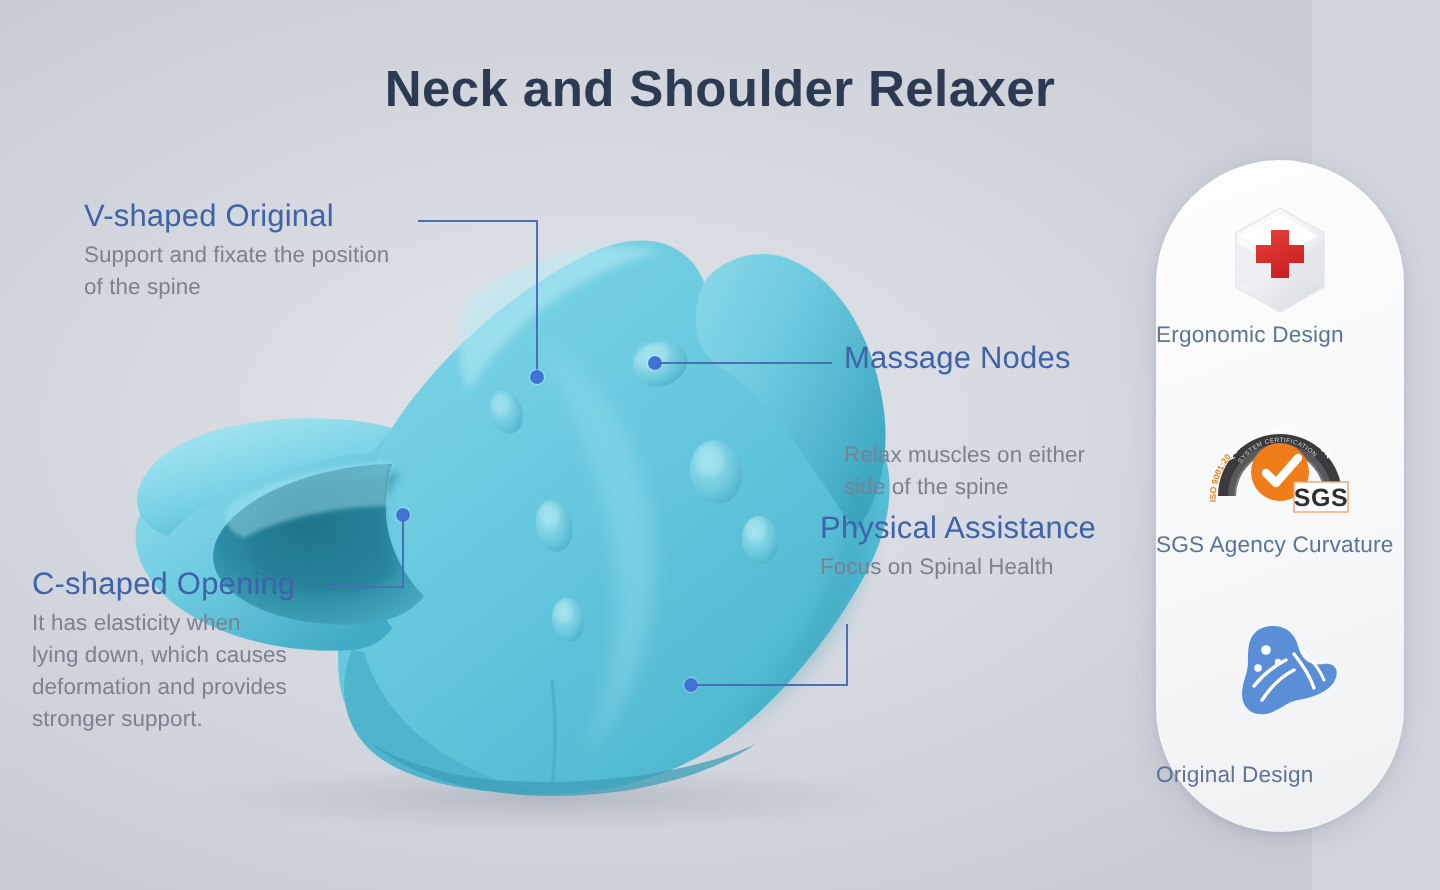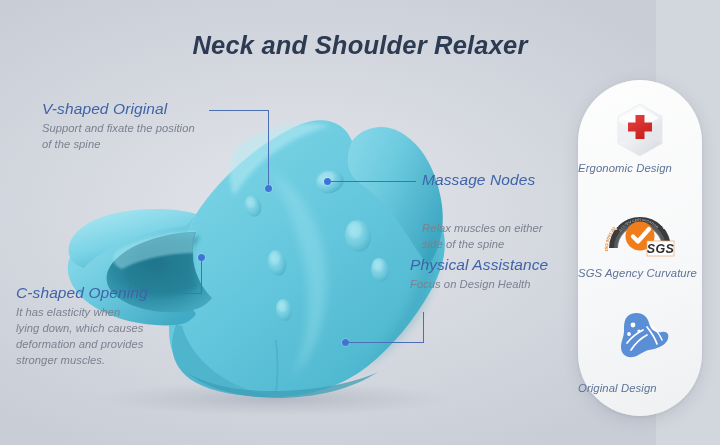--- a/index.html
+++ b/index.html
@@ -5,21 +5,20 @@
   * { margin:0; padding:0; box-sizing:border-box; }
   body {
     width:720px; height:445px; overflow:hidden;
     font-family:"Liberation Sans", sans-serif;
     background:#d2d6dd;
   }
   #stage {
     position:relative; width:656px; height:445px;
     background:
       radial-gradient(ellipse 70% 60% at 46% 48%, #e2e5ea 0%, #d7dae1 45%, #cfd3db 75%, #c9cdd6 100%);
-    font-style: italic;
   }
   
   .title {
     position:absolute; top:31px; left:0; width:720px;
     text-align:center; font-size:25.5px; font-weight:700;
     letter-spacing:.2px; color:#2c3a52;
   }
   
   .callout { position:absolute; }
   .callout .ttl {
@@ -243,31 +242,31 @@
   <div class="lead h" style="left:348px; top:342px; width:76px;"></div>
   <div class="lead v" style="left:423px; top:312px; height:31px;"></div>
 
   <div class="callout" id="co-v">
     <div class="ttl">V-shaped Original</div>
     <div class="desc" style="max-width:158px;">Support and fixate the position of the spine</div>
   </div>
 
   <div class="callout" id="co-c">
     <div class="ttl">C-shaped Opening</div>
-    <div class="desc" style="max-width:128px;">It has elasticity when lying down, which causes deformation and provides stronger muscles.</div>
+    <div class="desc" style="max-width:128px;">It has elasticity when lying down, which causes deformation and provides stronger support.</div>
   </div>
 
   <div class="callout" id="co-nodes">
     <div class="ttl">Massage Nodes</div>
     <div class="desc" style="max-width:140px;margin-top:33px;">Relax muscles on either side of the spine</div>
   </div>
 
   <div class="callout" id="co-phys">
     <div class="ttl">Physical Assistance</div>
-    <div class="desc" style="max-width:150px;">Focus on Design Health</div>
+    <div class="desc" style="max-width:150px;">Focus on Spinal Health</div>
   </div>
 
   <div id="panel">
 
     <div class="badge-row" id="row-ergo">
       <div class="badge-art">
         <svg width="60" height="58" viewBox="0 0 60 58" xmlns="http://www.w3.org/2000/svg">
           <defs>
             <linearGradient id="hexg" x1="0" y1="0" x2="0.8" y2="1">
               <stop offset="0%" stop-color="#ffffff"></stop>

